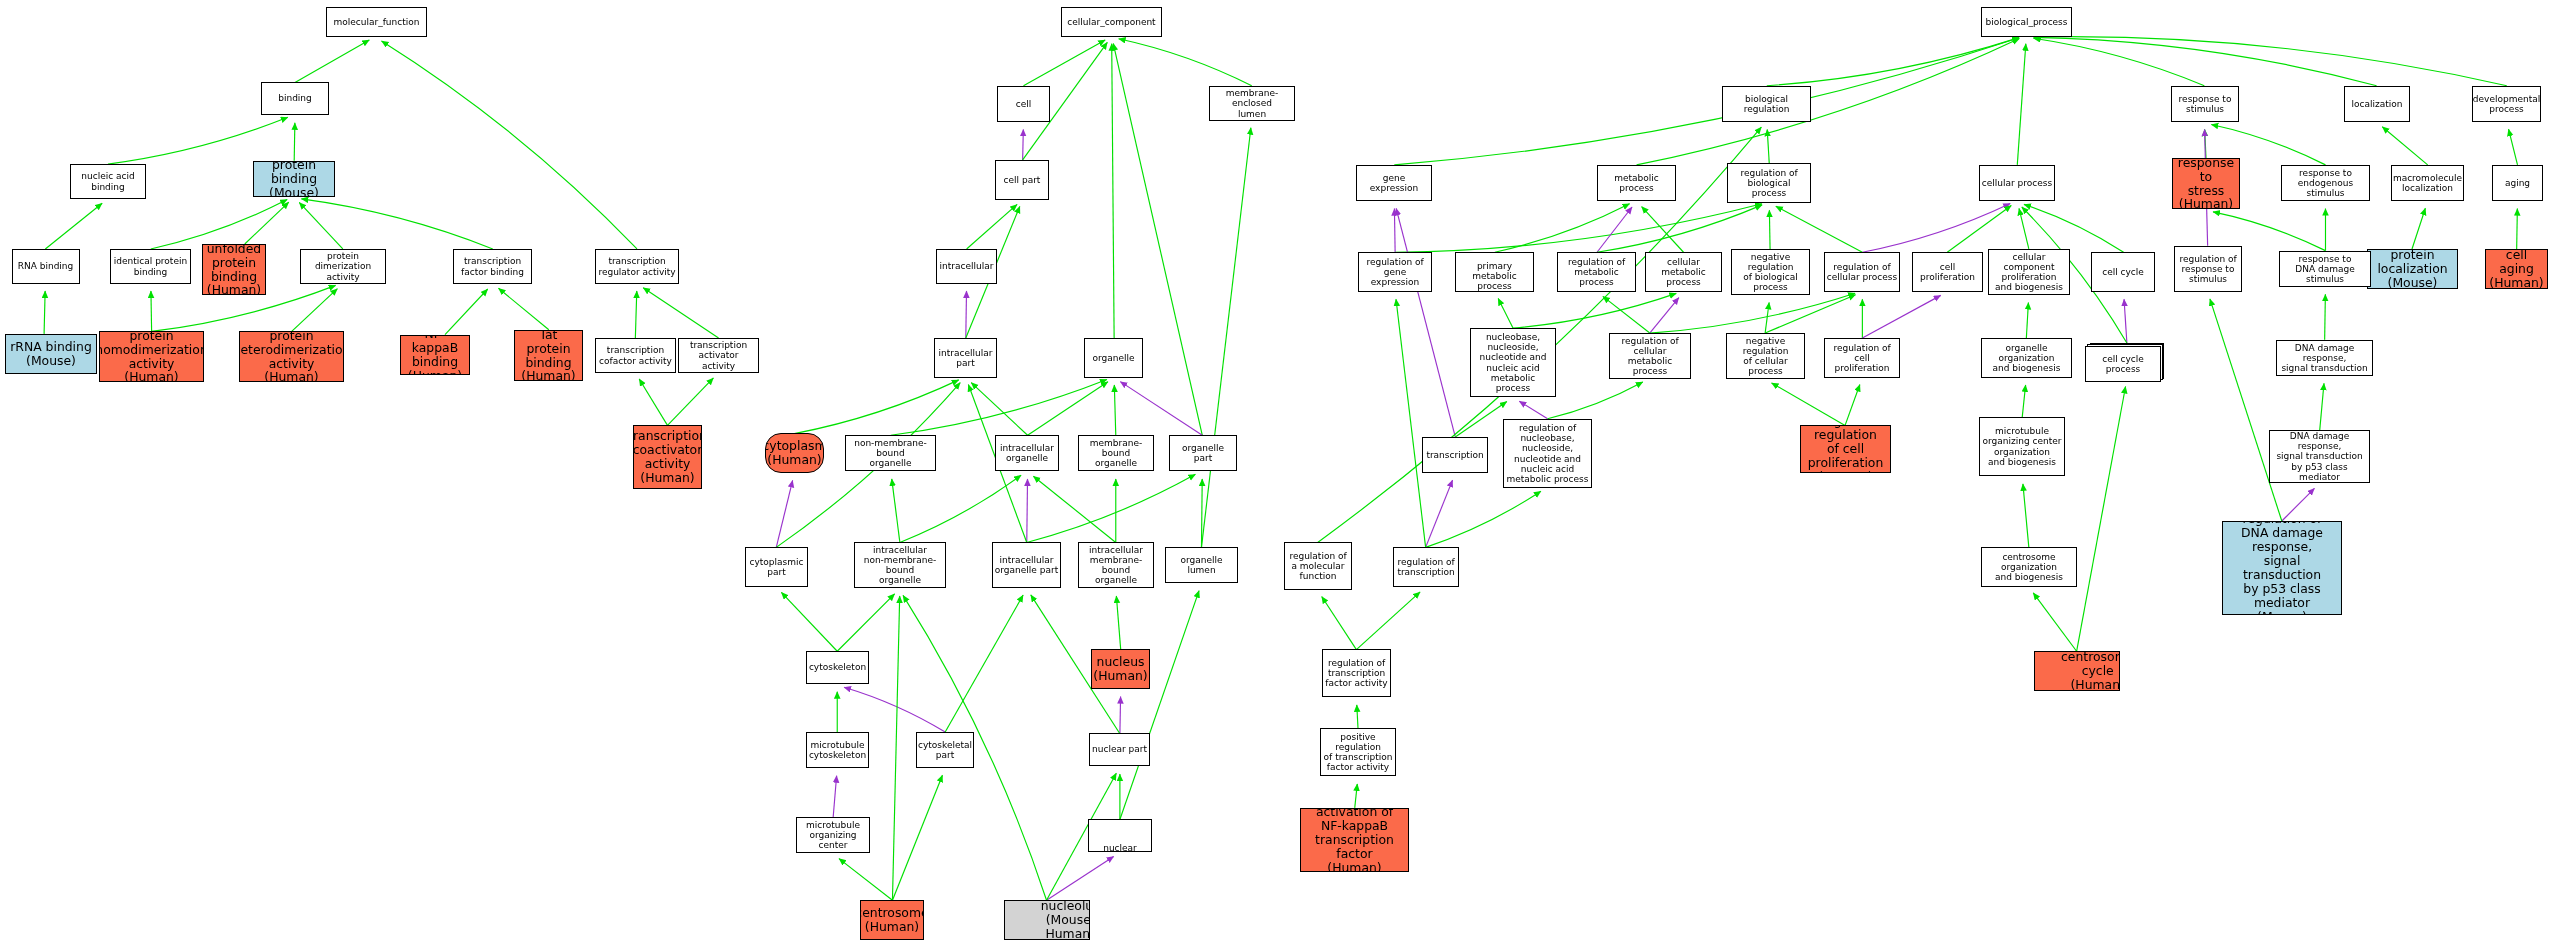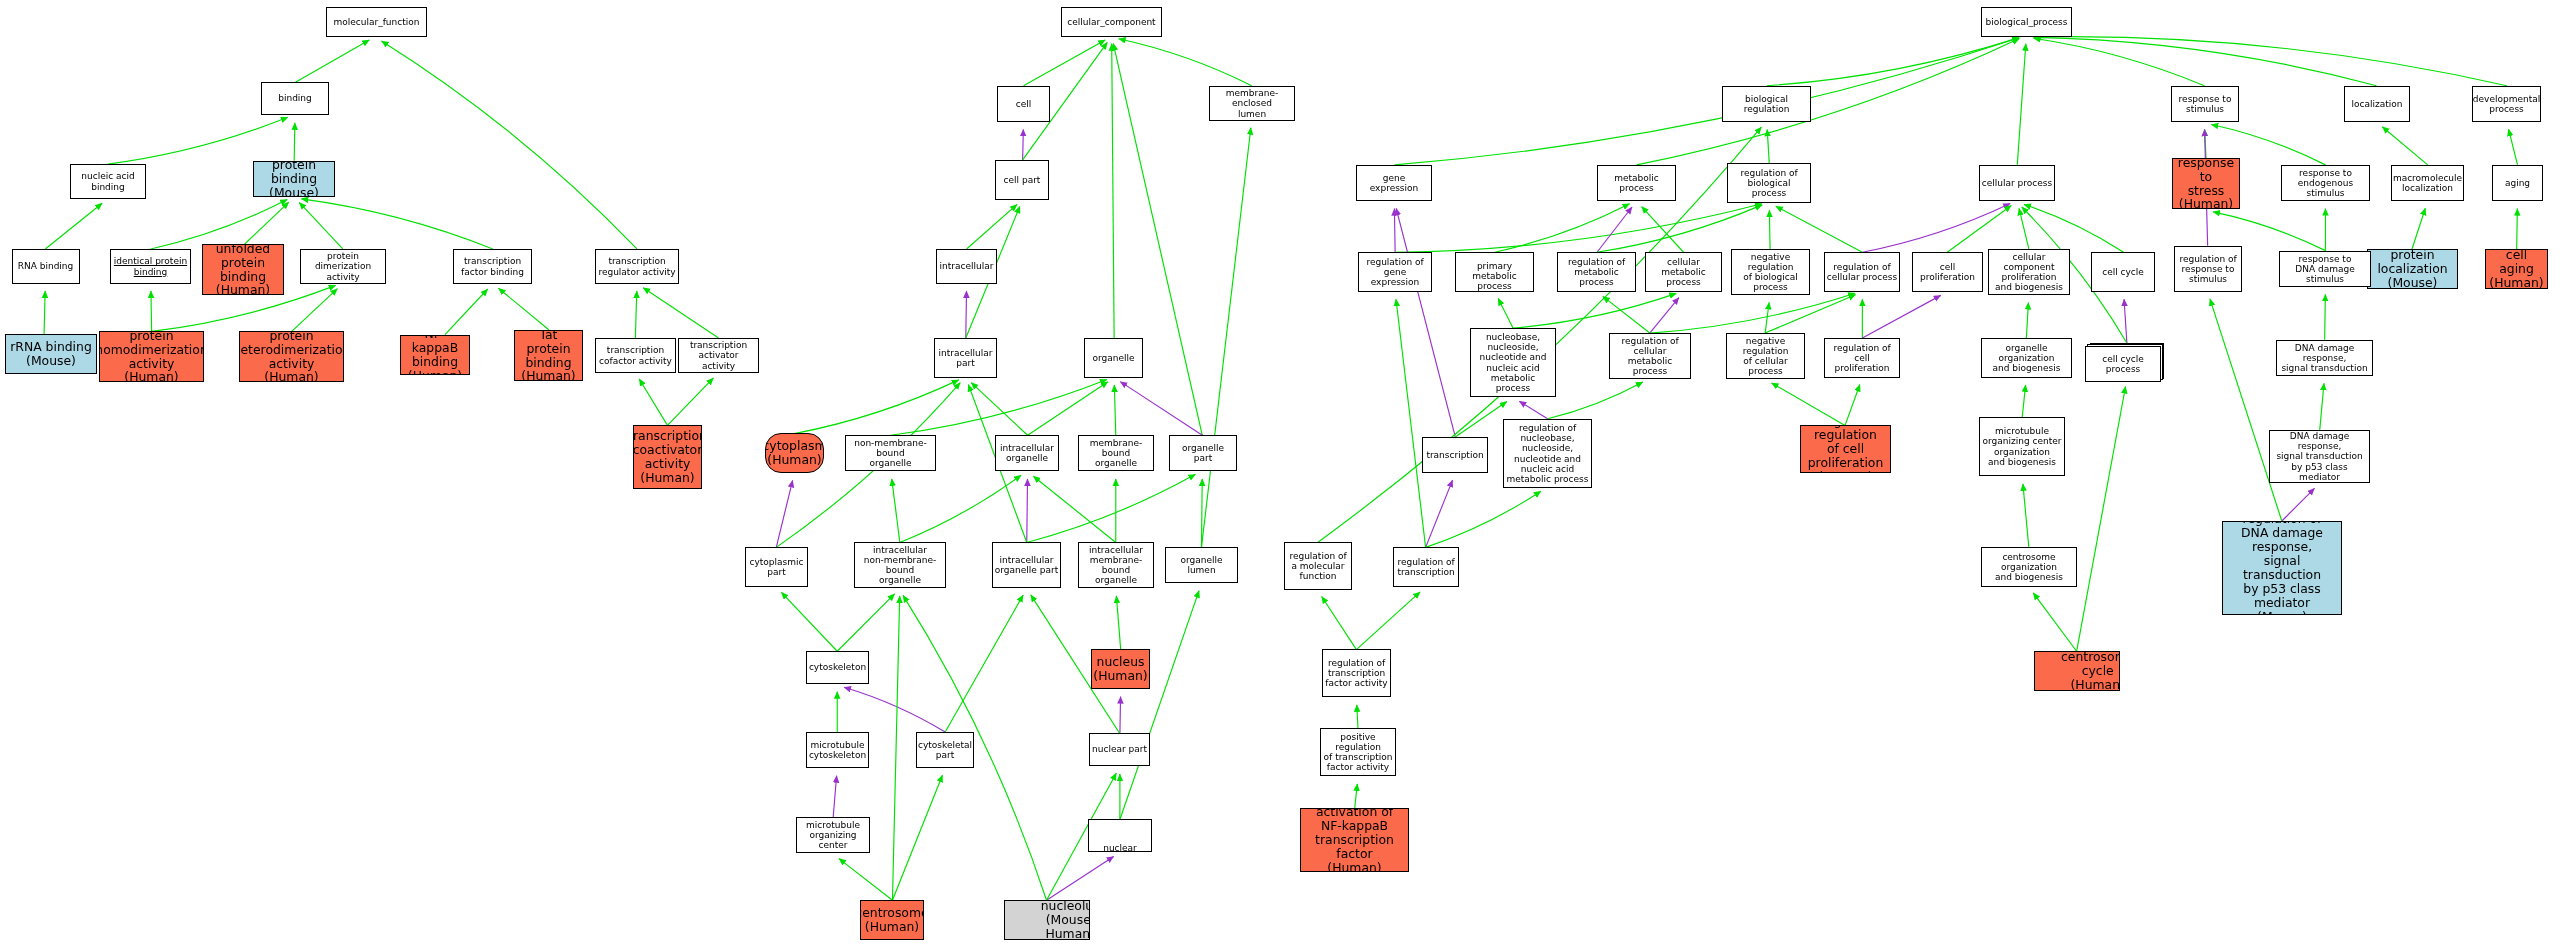--- a/index.html
+++ b/index.html
@@ -173,29 +173,29 @@
 binding</span>
       </div>
       <div class="node n-white sm" style="left: 11.5px; top: 249px; width: 68px; height: 35px;">
         <span style="white-space: pre-line;">RNA binding</span>
       </div>
       <div class="node n-blue hl" style="left: 5px; top: 334px; width: 92px; height: 40px;">
         <span style="white-space: pre-line;">rRNA binding
 (Mouse)</span>
       </div>
       <div class="node n-white sm" style="left: 110px; top: 249px; width: 81px; height: 35px;">
-        <span style="white-space: pre-line; text-decoration: underline;">identical protein
+        <span style="white-space: pre-line;">identical protein
 binding</span>
       </div>
       <div class="node n-red hl" style="left: 99px; top: 331px; width: 105px; height: 51px;">
         <span style="white-space: pre-line;">protein homodimerization
 activity
 (Human)</span>
       </div>
-      <div class="node n-red hl" style="left: 202px; top: 244px; width: 82px; height: 51px;">
+      <div class="node n-red hl" style="left: 202px; top: 244px; width: 64px; height: 51px;">
         <span style="white-space: pre-line;">unfolded protein
 binding
 (Human)</span>
       </div>
       <div class="node n-white sm" style="left: 300px; top: 249px; width: 86px; height: 35px;">
         <span style="white-space: pre-line;">protein dimerization
 activity</span>
       </div>
       <div class="node n-red hl" style="left: 239px; top: 331px; width: 105px; height: 51px;">
         <span style="white-space: pre-line;">protein heterodimerization

